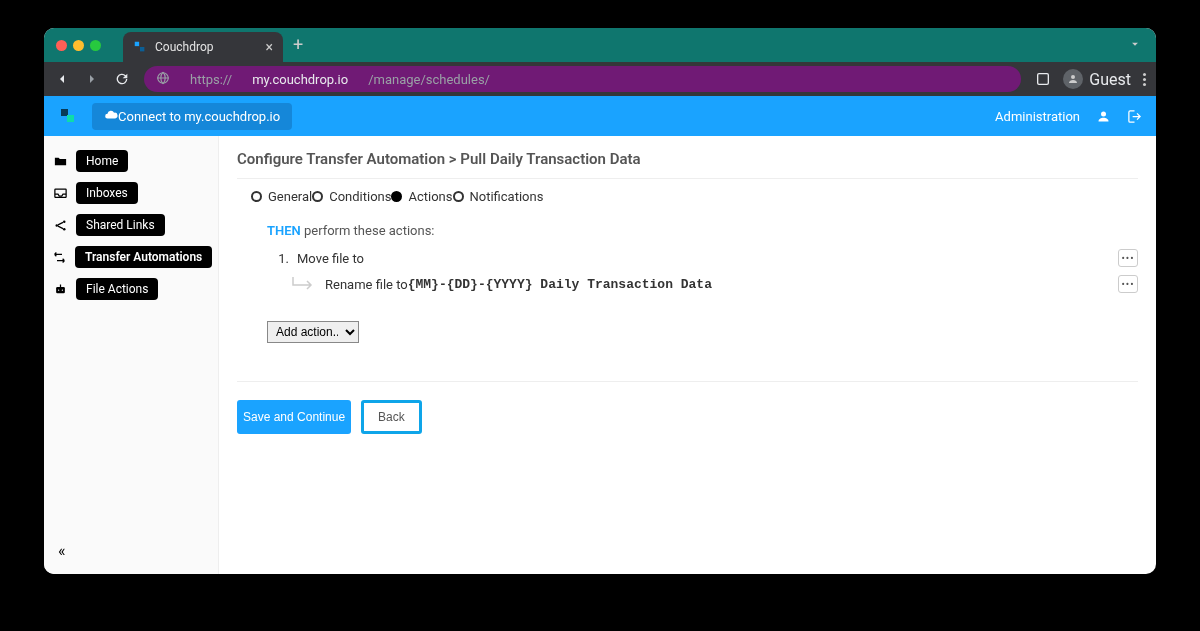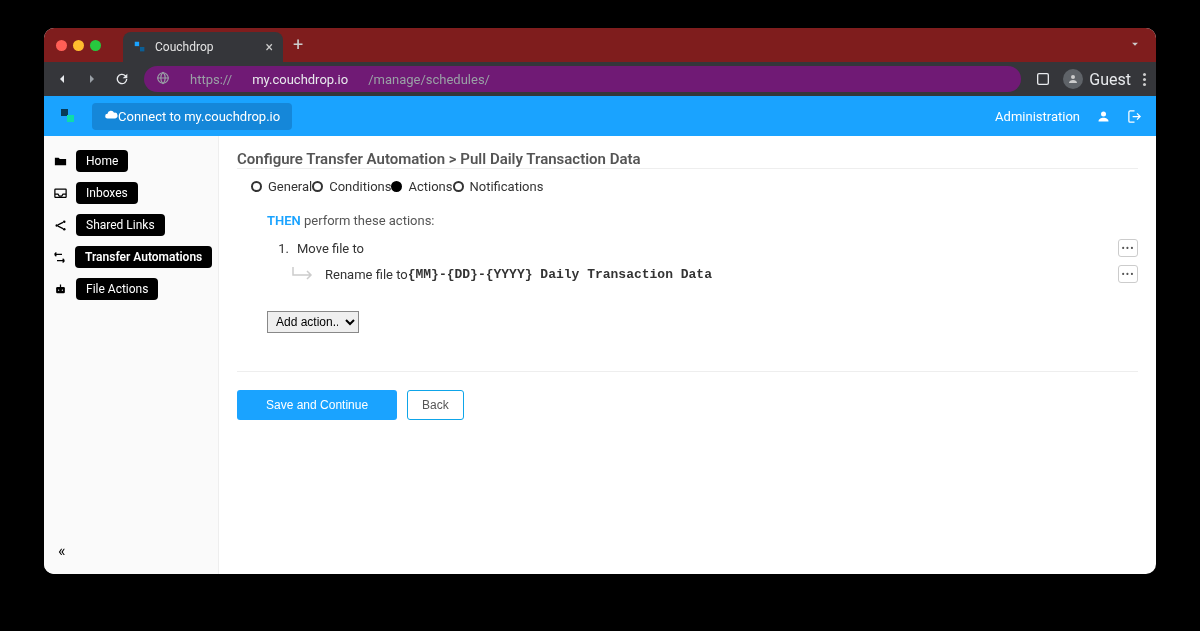--- a/index.html
+++ b/index.html
@@ -19,21 +19,21 @@
     height: 546px;
     background: #fff;
     border-radius: 10px;
     overflow: hidden;
     box-shadow: 0 10px 40px rgba(0,0,0,0.5);
     display: flex;
     flex-direction: column;
   }
   .tabbar {
     height: 34px;
-    background: #7f1d1d;
+    background: #0f766e;
     display: flex;
     align-items: center;
     padding-left: 12px;
     position: relative;
   }
   .dots { display: flex; gap: 6px; margin-right: 22px; }
   .dot { width: 11px; height: 11px; border-radius: 50%; }
   .dot.r { background:#ff5f56; } .dot.y{background:#ffbd2e;} .dot.g{background:#27c93f;}
   .tab {
     height: 30px;
@@ -124,41 +124,41 @@
     padding:4px 10px;
     border-radius:4px;
     font-size:12px;
     cursor:pointer;
     white-space:nowrap;
   }
   .sidebtn.active { background:#000; font-weight:600; }
   .collapse { position:absolute; bottom:14px; left:14px; font-size:16px; cursor:pointer; }
 
   .main { flex:1; padding:14px 18px 20px 18px; color:#333; }
-  .crumb { font-size:15px; color:#888; border-bottom:1px solid #eee; margin-bottom:10px;}
+  .crumb { font-size:15px; color:#888; border-bottom:1px solid #eee; padding-bottom:10px; margin-bottom:10px;}
   .crumb .strong { color:#555; font-weight:600; }
   .tabs { display:flex; padding-left:14px; margin-bottom:16px;}
   .tabitm { display:flex; align-items:center; gap:6px; font-size:13px; color:#333; cursor:pointer;}
   .tabitm .circ { width:11px; height:11px; border:2px solid #333; border-radius:50%;}
   .tabitm.active .circ { background:#000; border-color:#000;}
 
   .panel { padding-left:30px; }
   .then { color:#1aa3ff; font-weight:600; font-size:13px; }
   .thentxt { font-size:13px; color:#555; }
   .actionlist { margin-top:10px; }
   .actionrow { display:flex; align-items:center; font-size:13px; margin-bottom:8px;}
   .num { width:22px; text-align:right; margin-right:8px; }
   .mono { font-family: "Courier New", monospace; font-weight:700; }
   .dots3 { margin-left:10px; border:1px solid #ccc; border-radius:3px; width:20px; height:18px; display:flex; align-items:center; justify-content:center; font-size:10px; color:#555; cursor:pointer; letter-spacing:1px;}
   .subarrow { width:28px; height:18px; margin-left:22px; margin-right:8px; display:flex; align-items:center;}
   .addaction { margin-top:28px; }
   .addaction select { font-size:12px; padding:2px 4px; border:1px solid #888; width:92px;}
   .footerbtns { margin-top:38px; border-top:1px solid #eee; padding-top:18px; display:flex; gap:10px;}
-  .btn-primary { background:#1aa3ff; color:#fff; border:none; padding:7px 29px; border-radius:3px; font-size:12px; cursor:pointer;}
-  .btn-sec { background:#fff; color:#555; border:1px solid #0ea5e9; padding:7px 14px; border-radius:3px; font-size:12px; cursor:pointer;}
+  .btn-primary { background:#1aa3ff; color:#fff; border:none; padding:7px 6px; border-radius:3px; font-size:12px; cursor:pointer;}
+  .btn-sec { background:#fff; color:#555; border:3px solid #0ea5e9; padding:7px 14px; border-radius:3px; font-size:12px; cursor:pointer;}
 </style>
 </head>
 <body>
 
 <div class="browser">
 
   <div class="tabbar">
     <div class="dots">
       <div class="dot r"></div>
       <div class="dot y"></div>

